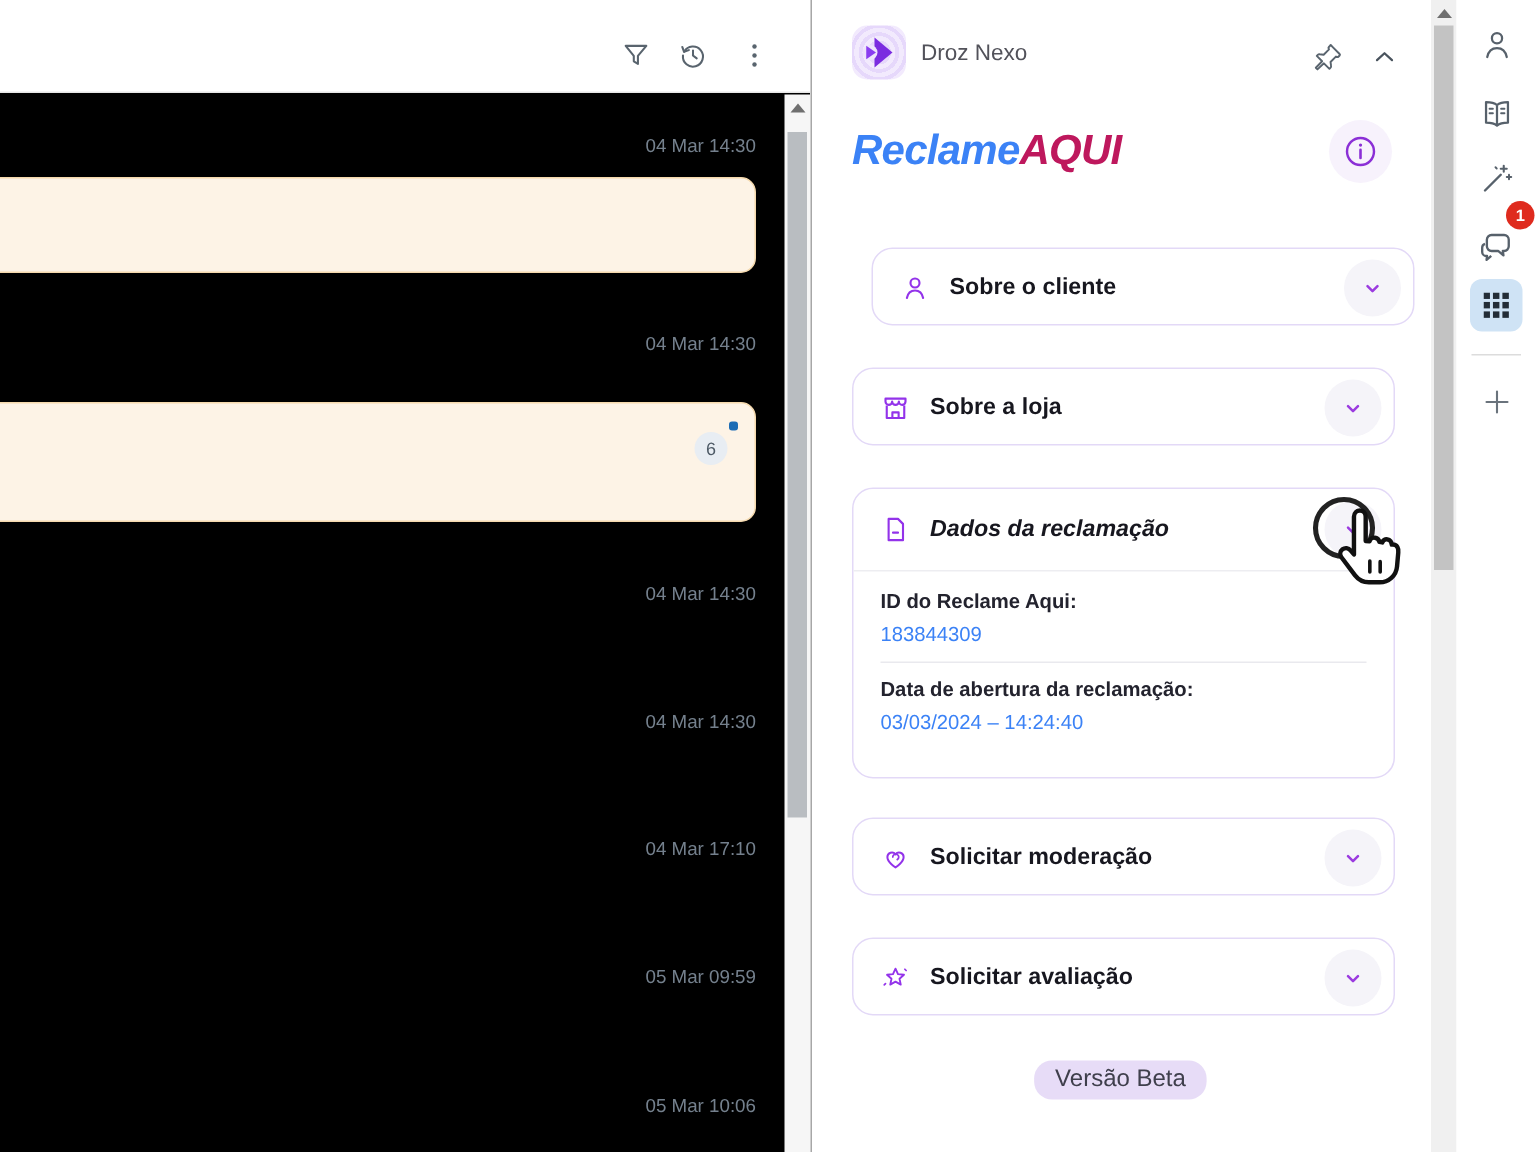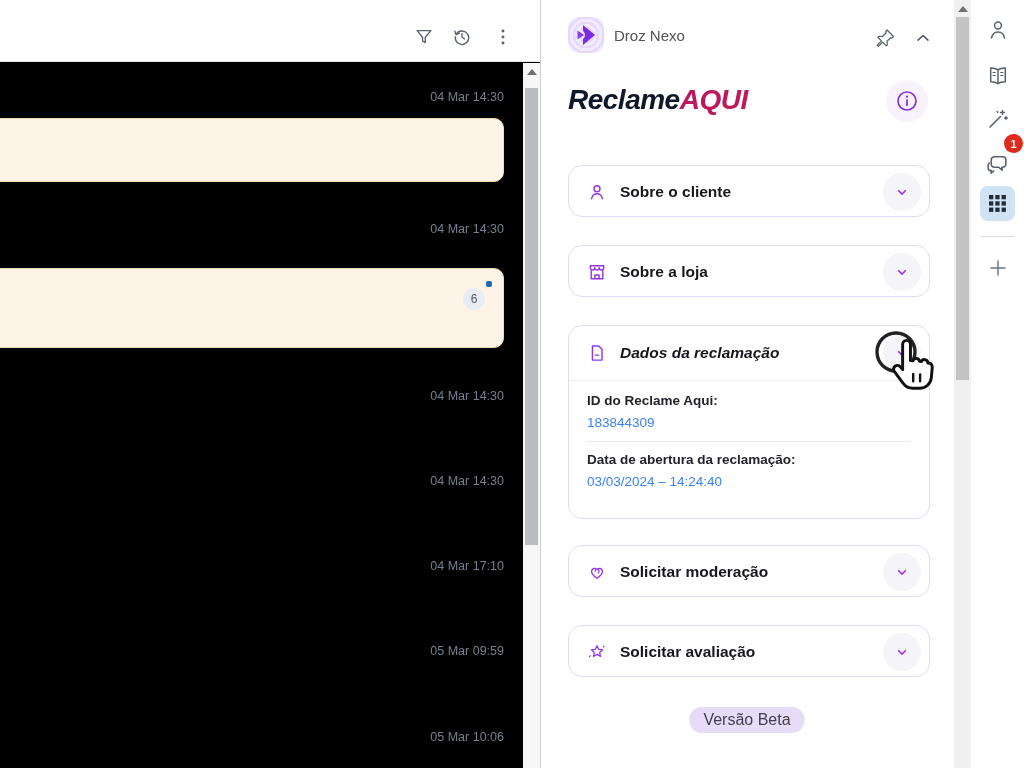--- a/index.html
+++ b/index.html
@@ -34,21 +34,21 @@
   .side-panel { position:absolute; left:542px; top:0; width:410px; height:768px;
     background:#fff; }
   .app-icon { position:absolute; left:26px; top:17px; width:36px; height:36px;
     border-radius:10px; overflow:hidden;
     background:repeating-radial-gradient(circle at 50% 50%, #e6d8fb 0 2.5px, #f2eafd 2.5px 5.5px); }
   .app-title { position:absolute; left:72px; top:27px; font-size:15px; color:#52525a; }
   .hdr-btn { position:absolute; top:23px; width:30px; height:30px; display:flex;
     align-items:center; justify-content:center; cursor:pointer; }
   .logo { position:absolute; left:26px; top:84px; font-size:28px; font-style:italic;
     font-weight:bold; letter-spacing:-0.5px; white-space:nowrap; }
-  .logo .p1 { color:#0f172a; }
+  .logo .p1 { color:#3b82f6; }
   .logo .p2 { color:#be185d; }
   .info-btn { position:absolute; left:344px; top:80px; width:42px; height:42px;
     border-radius:50%; background:#f7f2fc; display:flex; align-items:center;
     justify-content:center; cursor:pointer; }
   .card { position:absolute; left:26px; width:362px; border:1px solid #e3d9f7;
     border-radius:14px; background:#fff; }
   .card-header { height:52px; display:flex; align-items:center;
     padding:0 8px 0 18px; cursor:pointer; }
   .card-icon { width:20px; height:20px; margin-right:13px; flex:0 0 auto; }
   .card-title { flex:1; font-size:15.5px; font-weight:bold; color:#17171f; }
@@ -160,21 +160,21 @@
     <span class="p1">Reclame</span><span class="p2">AQUI</span>
   </div>
   <div class="info-btn">
     <svg width="26" height="26" viewBox="0 0 24 24">
       <circle cx="12" cy="12" r="8.3" fill="none" stroke="#8b2fd6" stroke-width="1.5"></circle>
       <path d="M12 11v5" stroke="#8b2fd6" stroke-width="1.6" stroke-linecap="round"></path>
       <circle cx="12" cy="8" r="1" fill="#8b2fd6"></circle>
     </svg>
   </div>
 
-  <div class="card" style="top:165px;height:52px;">
+  <div class="card" style="top:165px;height:52px;margin-left:13px;">
     <div class="card-header">
       <svg class="card-icon" viewBox="0 0 24 24">
         <circle cx="12" cy="8" r="3.6" fill="none" stroke="#9333ea" stroke-width="1.7"></circle>
         <path d="M5.5 20c.8-4 3.4-6 6.5-6s5.7 2 6.5 6" fill="none" stroke="#9333ea" stroke-width="1.7" stroke-linecap="round"></path>
       </svg>
       <div class="card-title">Sobre o cliente</div>
       <div class="chev-circle">
         <svg width="20" height="20" viewBox="0 0 24 24">
           <path d="M8 10.5l4 4 4-4" fill="none" stroke="#9b3be0" stroke-width="2" stroke-linecap="round" stroke-linejoin="round"></path>
         </svg>

